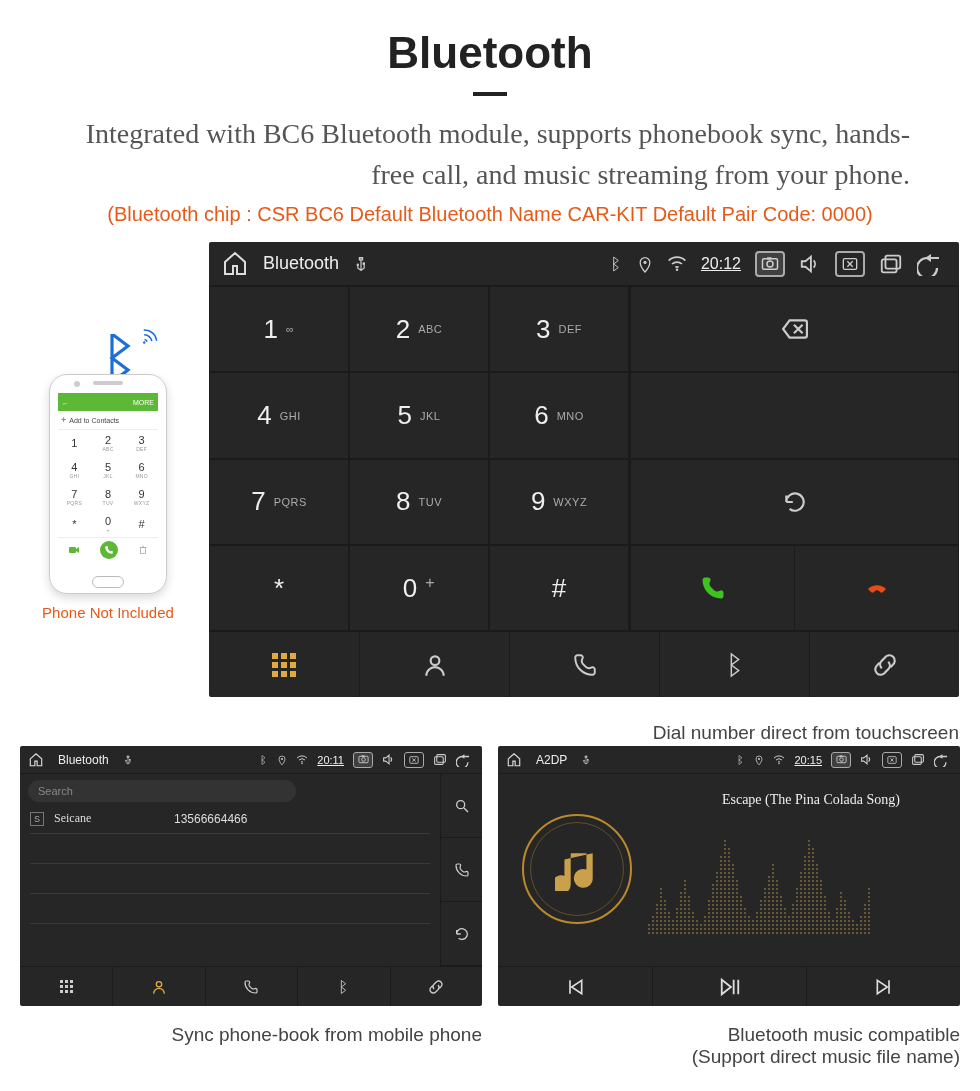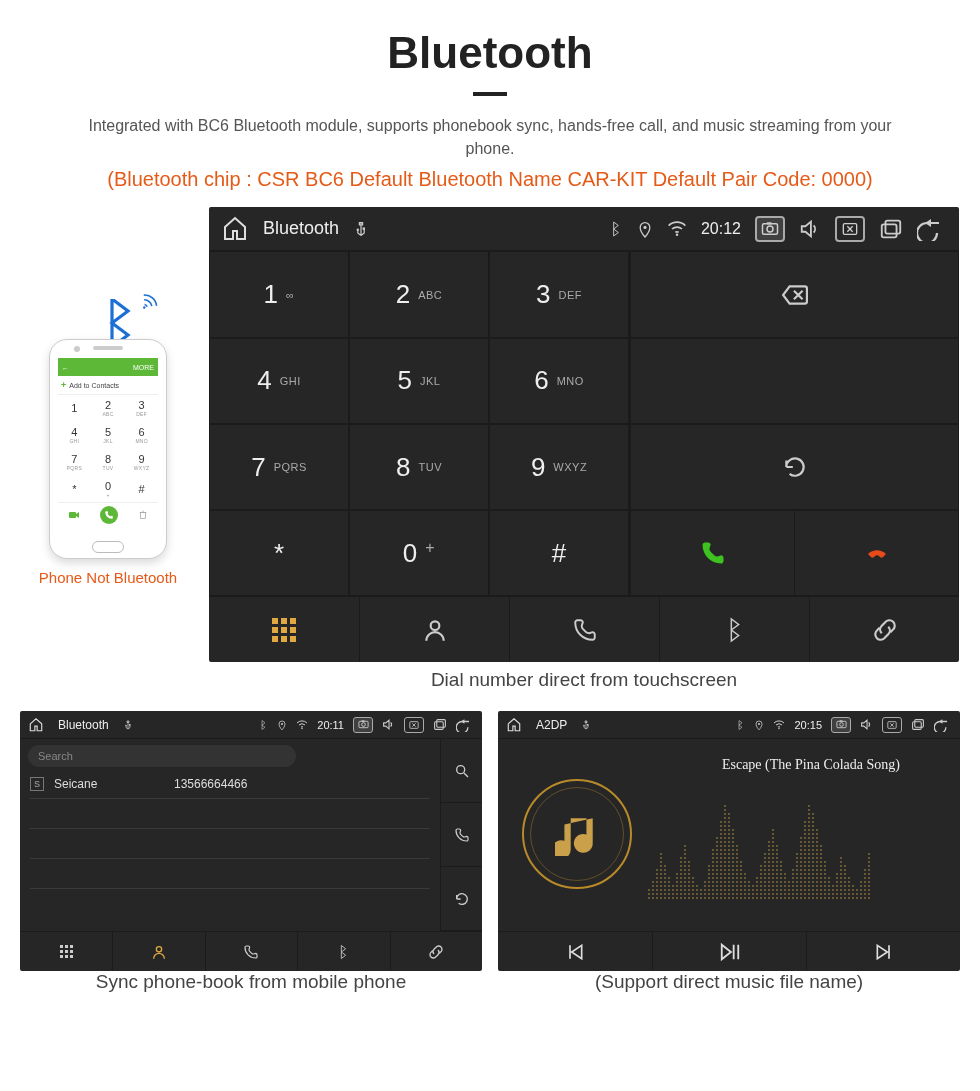--- a/index.html
+++ b/index.html
@@ -1,20 +1,20 @@
 <!DOCTYPE html>
 <html><head>
 <meta charset="utf-8">
 <style>
   * { box-sizing: border-box; margin: 0; padding: 0; }
   body { width: 980px; height: 1091px; background: #fff; font-family: Arial, Helvetica, sans-serif; color: #333; position: relative; }
   .header { text-align: center; padding-top: 28px; }
   .header h1 { font-size: 44px; font-weight: bold; color: #222; }
   .header .rule { width: 34px; height: 4px; background: #222; margin: 14px auto 18px; }
-  .desc { text-align: center; font-size: 16px; color: #555; line-height: 1.45; padding: 0 70px; }
+  .desc { text-align: right; font-size: 28px; color: #555; line-height: 1.45; padding: 0 70px; font-family: Liberation Serif, serif; }
   .specs { text-align: center; font-size: 20px; color: #e65a18; margin-top: 8px; }
   .stage { position: relative; width: 100%; margin-top: 16px; }
   
   .phone-wrap { position: absolute; left: 32px; top: 132px; width: 152px; text-align: center; }
   .bt-glyph { position: absolute; left: 64px; top: -40px; }
   .phone { width: 118px; height: 220px; background: #fff; border: 1px solid #ccc; border-radius: 18px; box-shadow: 0 4px 10px rgba(0,0,0,0.15); margin: 0 auto; position: relative; padding: 18px 8px 22px; }
   .phone .earp { position:absolute; top:6px; left:50%; transform:translateX(-50%); width:30px; height:4px; background:#ccc; border-radius:2px;}
   .phone .cam { position:absolute; top:6px; left:24px; width:6px; height:6px; background:#ccc; border-radius:50%;}
   .phone .homebtn { position:absolute; bottom:5px; left:50%; transform:translateX(-50%); width:32px; height:12px; border:1px solid #bbb; border-radius:6px;}
   .phone .topbar { background:#5cb836; height:18px; border-radius:0; display:flex; align-items:center; justify-content:space-between; padding:0 4px; color:#fff; font-size:7px;}
@@ -27,21 +27,21 @@
   .phone .grn { width:18px;height:18px;border-radius:50%;background:#5cb836;display:flex;align-items:center;justify-content:center;}
   .phone-note { color:#e65a18; font-size:15px; margin-top:10px;}
   
   .panel { background:#262626; color:#eee; border-radius:2px; }
   .panel-main { position:absolute; left:209px; top:0; width:750px; height:455px; }
   .statusbar { height:44px; display:flex; align-items:center; padding:0 12px; gap:16px; border-bottom:1px solid #1b1b1b;}
   .statusbar.small { height:28px; gap:10px; font-size:11px; padding:0 8px;}
   .sb-left { display:flex; align-items:center; gap:14px;}
   .sb-title { font-size:18px; font-weight:500;}
   .statusbar.small .sb-title { font-size:12px;}
-  .sb-right { margin-left:auto; display:flex; align-items:center; gap:14px;}
+  .sb-right { margin-left:auto; display:flex; align-items:center; gap:14px;text-decoration:underline;}
   .statusbar.small .sb-right { gap:9px;}
   .sb-time { font-size:16px;}
   .statusbar.small .sb-time { font-size:11px;}
   .rbox { width:30px; height:26px; border:2px solid #aaa; border-radius:4px; display:flex; align-items:center; justify-content:center;}
   .statusbar.small .rbox { width:20px;height:16px;border-width:1.5px;border-radius:3px;}
   .rbox.active { background: rgba(255,255,255,0.12);}
   .dbody { display:flex; height: calc(100% - 44px - 66px);}
   .keycol { width:56%; display:flex; flex-direction:column;}
   .actcol { width:44%; display:flex; flex-direction:column; border-left:1px solid #1b1b1b;}
   .keygrid { flex:1; display:grid; grid-template-columns:repeat(3,1fr); }
@@ -53,35 +53,35 @@
   .two > div { flex:1; display:flex; align-items:center; justify-content:center; border-left:1px solid #1b1b1b;}
   .two > div:first-child{border-left:none;}
   .bottombar { height:66px; display:grid; grid-template-columns:repeat(5,1fr); border-top:1px solid #1b1b1b;}
   .bottombar.small { height:40px;}
   .bb-item { display:flex; align-items:center; justify-content:center; cursor:pointer; border-left:1px solid #1b1b1b;}
   .bb-item:first-child{border-left:none;}
   .nine-dots { display:grid; grid-template-columns:repeat(3,6px); grid-template-rows:repeat(3,6px); gap:3px;}
   .nine-dots span { background:#e0a942; width:6px;height:6px;}
   .nine-dots.sm { grid-template-columns:repeat(3,3px); grid-template-rows:repeat(3,3px); gap:2px;}
   .nine-dots.sm span{width:3px;height:3px;background:#ccc;}
-  .caption { text-align:center; font-size:19px; color:#444; margin-top:0;}
+  .caption { text-align:right; font-size:19px; color:#444; margin-top:18px;}
   .caption .sub { display:block; }
   
   .lower { position:absolute; top:504px; left:0; width:100%; display:flex; justify-content:space-between; padding:0 20px;}
   .colw { width:462px;}
   .panel-mini { width:462px; height:260px; background:#262626;}
   .panel-music { width:462px; height:260px; background:#262626; position:relative; overflow:hidden;}
   .searchrow { display:flex; align-items:flex-start; padding:6px 8px 0;}
   .searchbox { flex:0 0 60%; background:#333; border-radius:12px; height:22px; display:flex; align-items:center; padding:0 10px; color:#888; font-size:11px;}
   .sidetools { position:absolute; right:0; top:28px; width:42px; height:calc(100% - 28px - 40px); display:flex; flex-direction:column; border-left:1px solid #1b1b1b;}
   .sidetools .st { flex:1; display:flex; align-items:center; justify-content:center; border-bottom:1px solid #1b1b1b;}
   .clist { position:absolute; left:0; top:58px; right:42px; padding:0 10px;}
   .crow { display:flex; align-items:center; gap:10px; height:30px; border-bottom:1px solid #3a3a3a; font-size:12px; color:#ddd;}
   .crow .sbox { width:14px;height:14px;border:1px solid #777;display:flex;align-items:center;justify-content:center;font-size:9px;color:#aaa;}
-  .crow .cname { width:110px;}
+  .crow .cname { width:110px;font-family:Liberation Serif, serif;}
   .crow-empty { height:30px; border-bottom:1px solid #3a3a3a;}
   
   .music-body { position:absolute; top:28px; left:0; right:0; bottom:40px;font-family:Liberation Serif, serif;}
   .album-ring { position:absolute; left:24px; top:40px; width:110px; height:110px; border:2px solid #b98a2a; border-radius:50%; display:flex; align-items:center; justify-content:center;}
   .eq { position:absolute; left:150px; right:20px; bottom:32px; height:96px; display:flex; align-items:flex-end; gap:2px; opacity:0.55;}
   .eq .bar {width:2px;background:transparent;display:flex;flex-direction:column-reverse;gap:2px;}
   .eq .dot{width:2px;height:2px;background:#caa04a;border-radius:50%;}
   .song { position:absolute; top:18px; right:60px; font-size:14px; color:#eee;}
   .mcontrols { position:absolute; left:0; right:0; bottom:0; height:40px; display:grid; grid-template-columns:repeat(3,1fr); border-top:1px solid #1b1b1b;}
   .mcontrols .mc { display:flex;align-items:center;justify-content:center; border-left:1px solid #1b1b1b;}
@@ -265,21 +265,21 @@
             <svg width="10" height="10" viewBox="0 0 24 24" style="color:#fff">
               <use href="#i-phone"></use>
             </svg>
           </span>
         <svg width="10" height="10" viewBox="0 0 24 24" style="color:#aaa">
             <rect x="6" y="6" width="12" height="14" fill="none" stroke="currentColor" stroke-width="2"></rect>
             <path d="M4 6h16M10 3h4" stroke="currentColor" stroke-width="2"></path>
           </svg>
       </div>
     </div>
-    <div class="phone-note">Phone Not Bluetooth</div>
+    <div class="phone-note">Phone Not Included</div>
   </div>
 
   <div class="panel panel-main">
     <div class="statusbar">
       <div class="sb-left">
         <span>
             <svg width="28" height="28" viewBox="0 0 28 28" style="color:#ddd">
               <use href="#i-home"></use>
             </svg>
           </span>
@@ -1366,17 +1366,18 @@
               </svg>
             </div>
           <div class="mc">
               <svg width="20" height="20" viewBox="0 0 24 24" style="color:#ddd">
                 <use href="#i-next"></use>
               </svg>
             </div>
         </div>
       </div>
       <div class="caption">
+        <span>Bluetooth music compatible</span>
         <span class="sub">(Support direct music file name)</span>
       </div>
     </div>
   </div>
 </div>
 
 </body></html>

